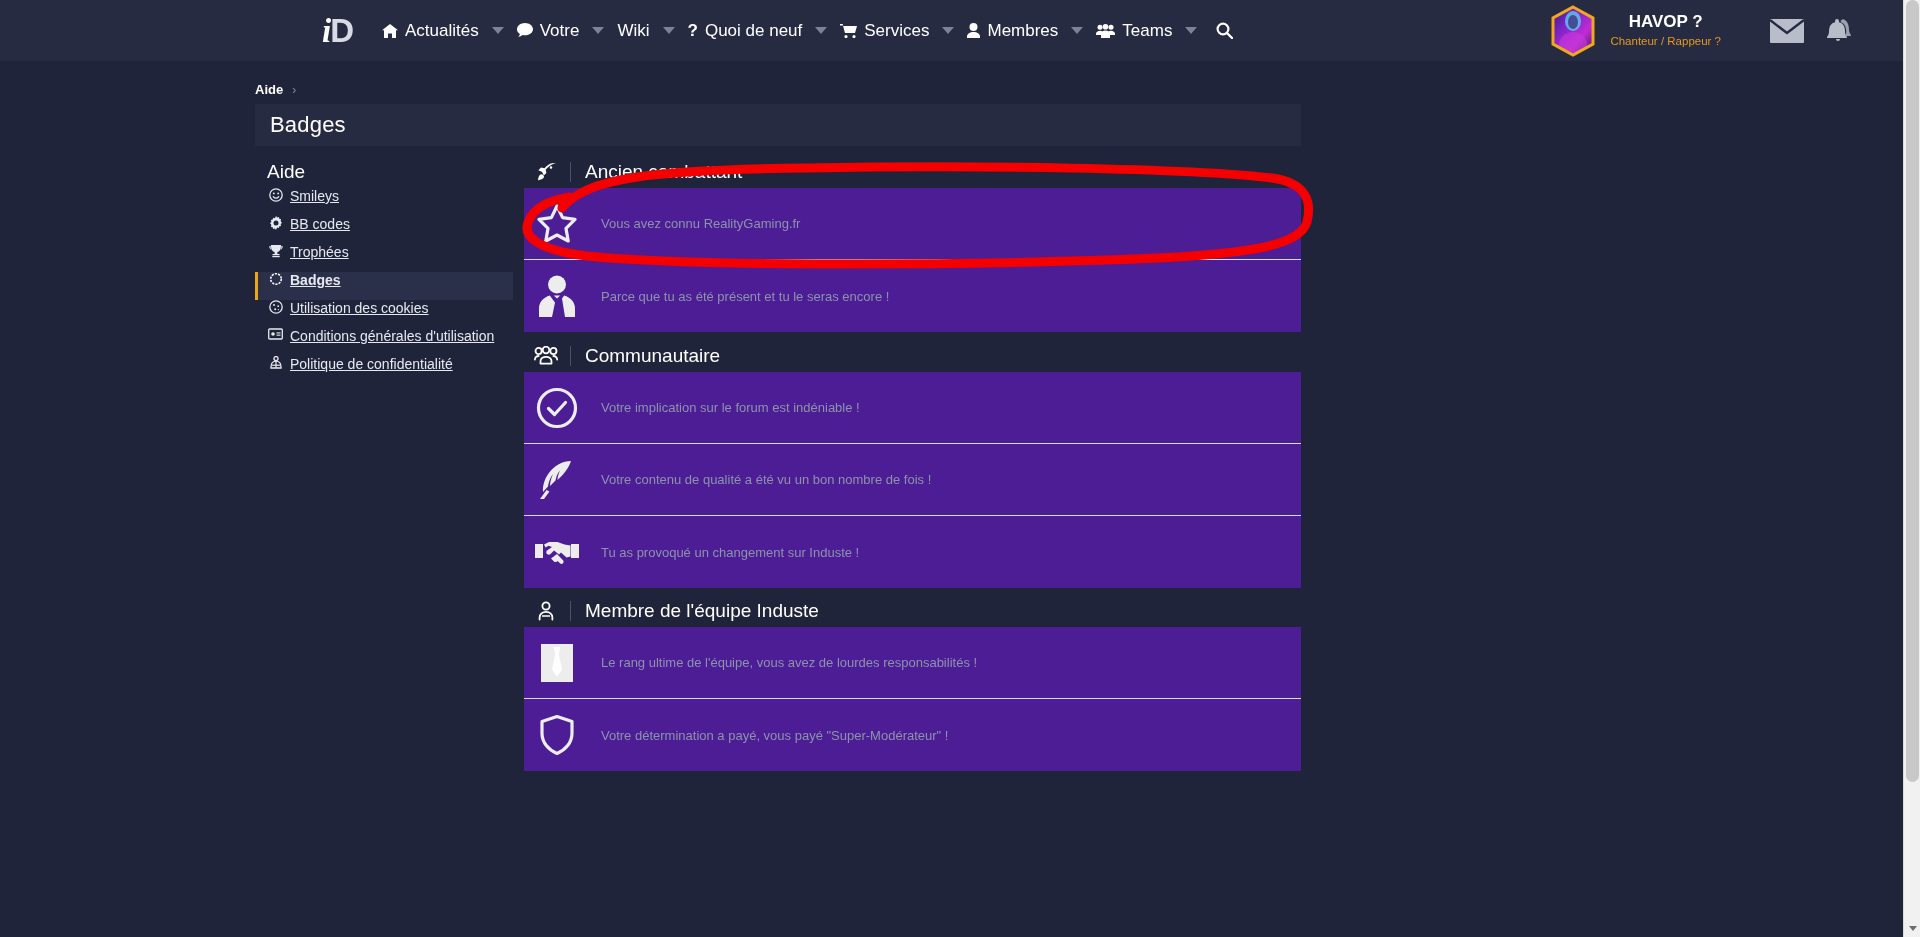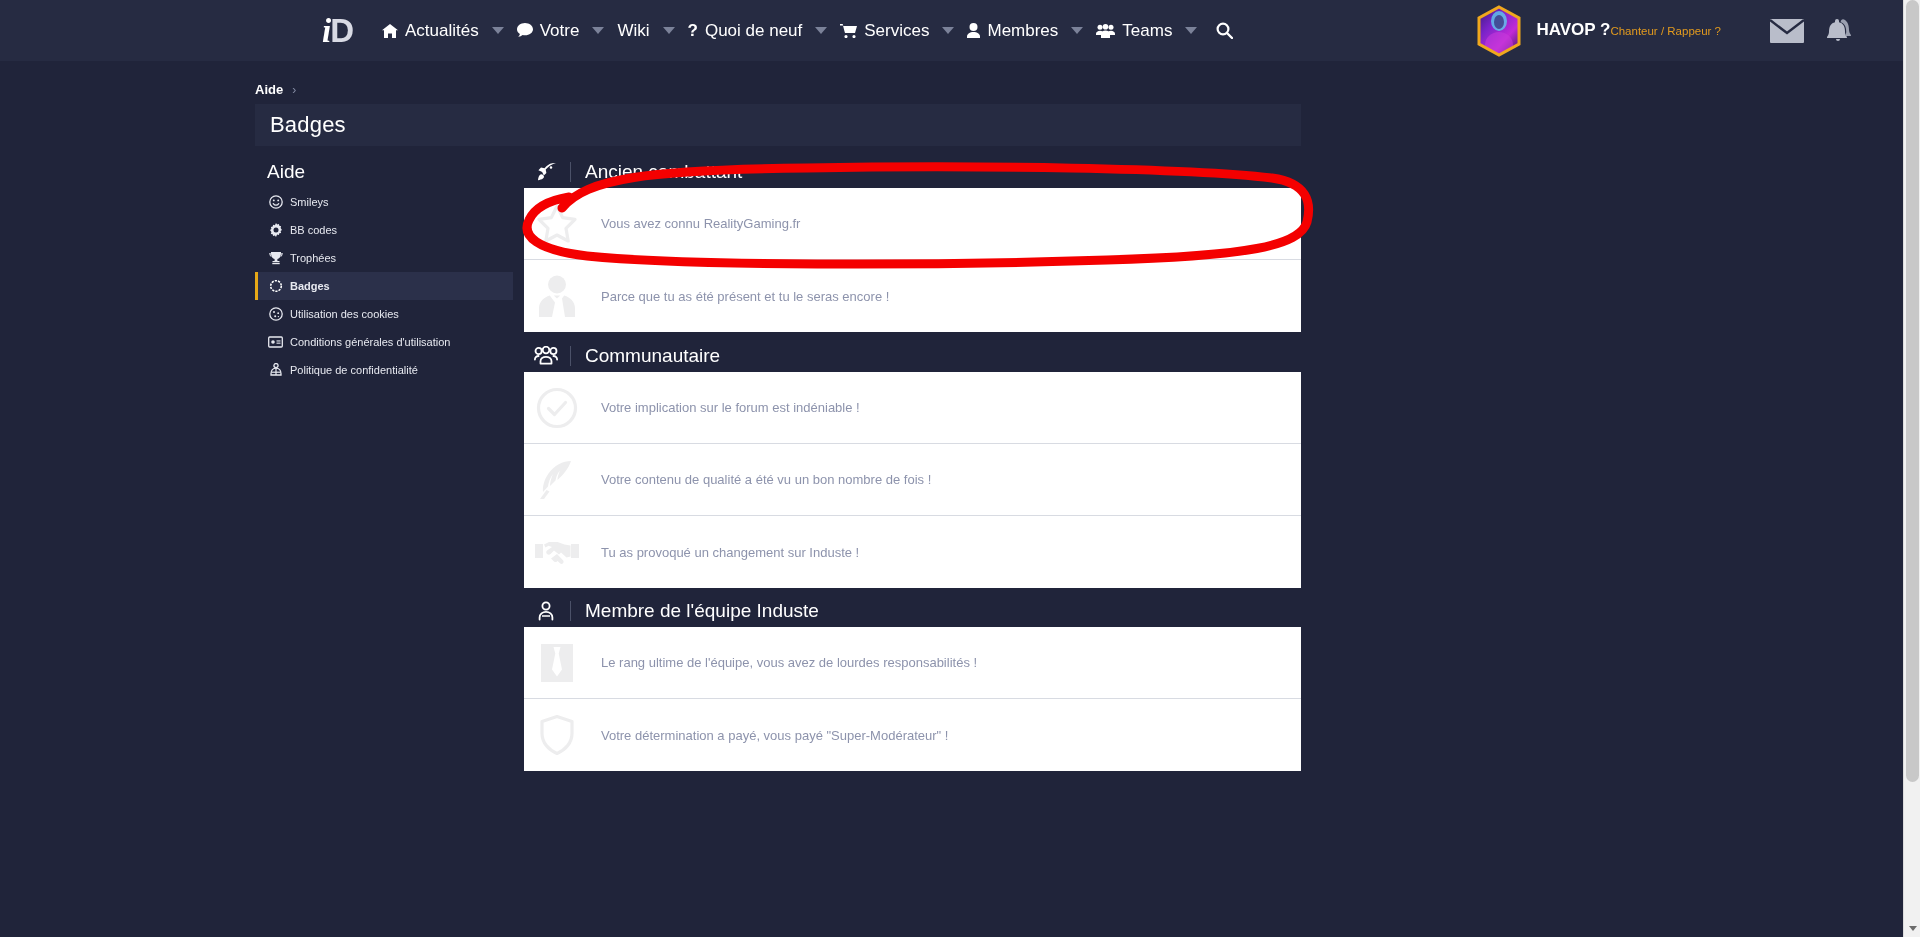--- a/index.html
+++ b/index.html
@@ -112,21 +112,21 @@
   }
   .avatar-hex {
     width: 46px; height: 52px;
     margin-right: 14px;
     position: relative;
   }
   .avatar-hex svg { display: block; }
 
   .user-text {
     display: flex;
-    flex-direction: row;
+    flex-direction: column;
     align-items: center;
     justify-content: center;
     margin-right: 40px;
   }
   .user-name {
     color: #ffffff;
     font-size: 17px;
     font-weight: bold;
     line-height: 1.2;
   }
@@ -194,26 +194,27 @@
     display: flex;
     align-items: center;
     padding-left: 12px;
     color: #ffffff;
     font-size: 19px;
   }
   .side-item {
     position: relative;
     height: 28px;
     display: flex;
-    align-items: center;
+    align-items: flex-start;
     padding-left: 12px;
     color: #e7e9f0;
-    font-size: 11px;
+    font-size: 14px;
     background: #20243a;
     cursor: pointer;
+    text-decoration: underline;
   }
   .side-item .si-ico {
     width: 17px;
     display: inline-flex;
     justify-content: center;
     align-items: center;
     margin-right: 6px;
     font-size: 13px;
   }
   .side-item.active {
@@ -252,21 +253,21 @@
     margin-right: 10px;
   }
   .group-head .gh-div {
     width: 1px;
     height: 20px;
     background: #4b5168;
     margin-right: 14px;
   }
 
   .badge-card {
-    background: #ffffff;
+    background: #4c1d95;
     border-bottom: 1px solid #d8dbe2;
     height: 72px;
     display: flex;
     align-items: center;
     padding-left: 11px;
   }
   .badge-card.last { border-bottom: none; }
   .badge-icon {
     width: 44px;
     height: 44px;

